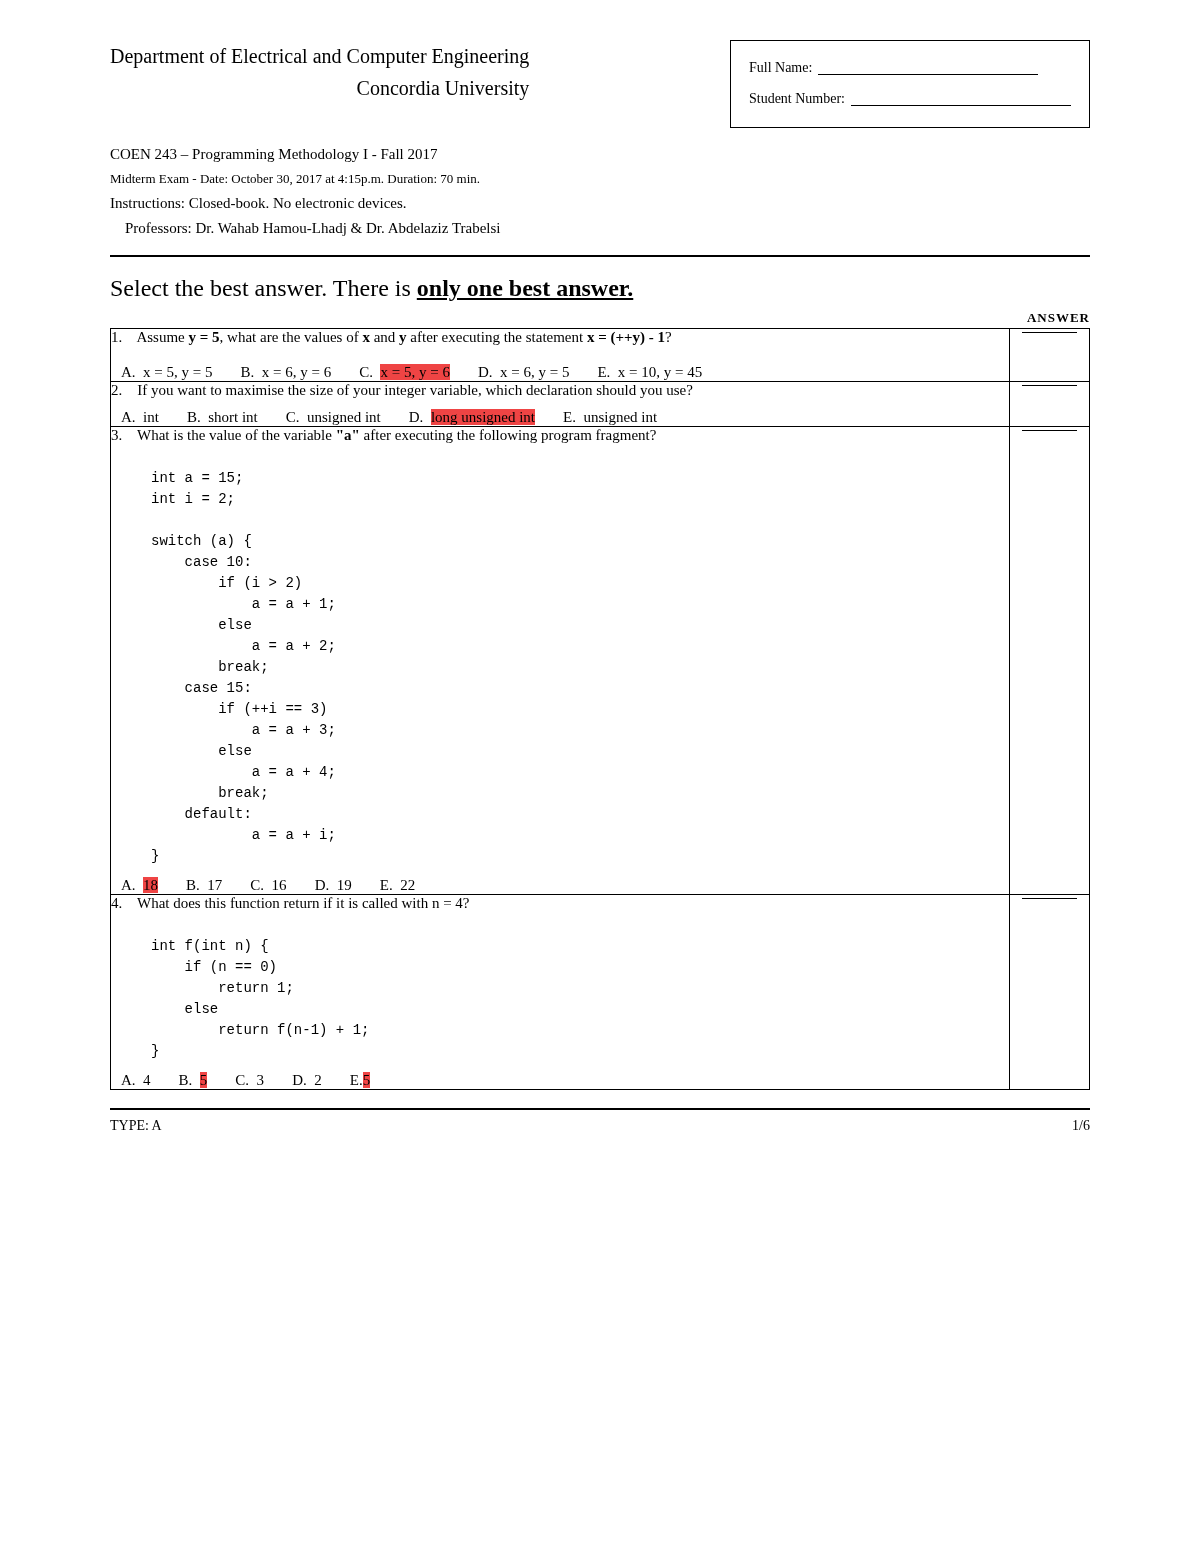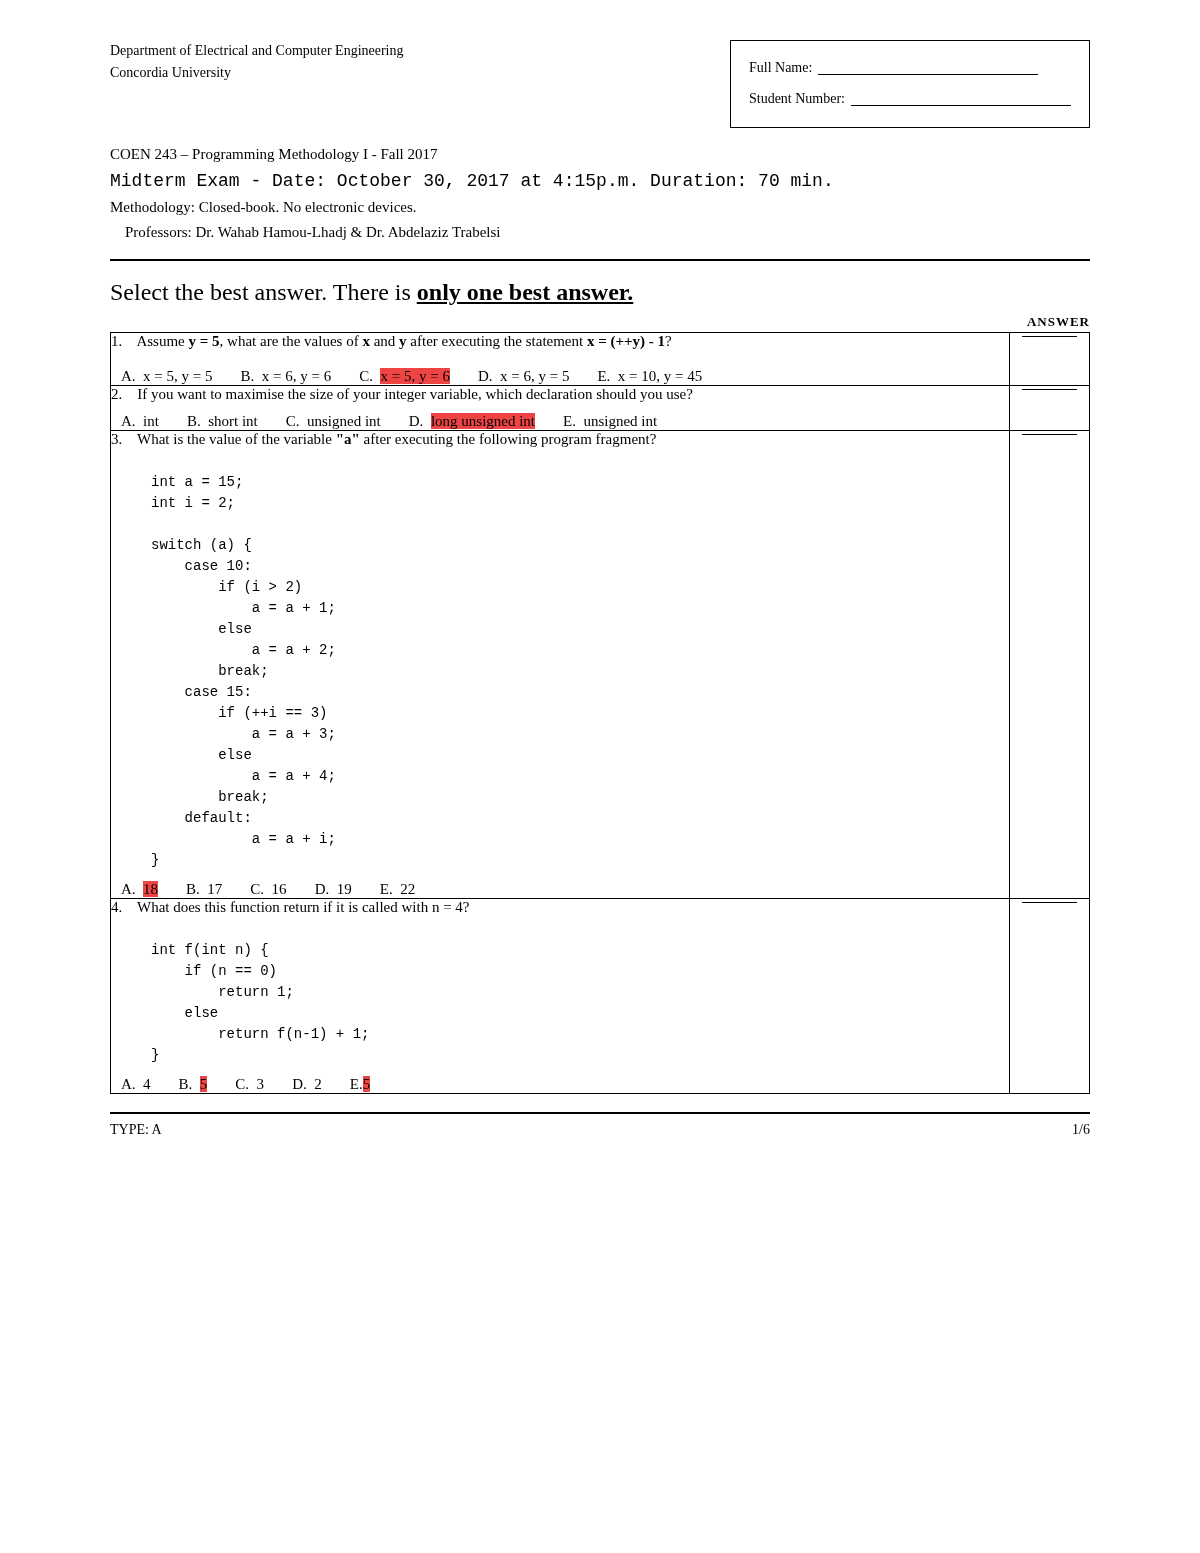--- a/index.html
+++ b/index.html
@@ -19,22 +19,23 @@
       min-height: 1553px;
       position: relative;
     }
     .header-row {
       display: flex;
       justify-content: space-between;
       align-items: flex-start;
       margin-bottom: 18px;
     }
     .header-left {
-      font-size: 14px;
+      font-size: 20px;
       line-height: 1.6;
+      text-align: right;
     }
     .header-right {
       border: 1.5px solid #000;
       padding: 12px 18px;
       min-width: 340px;
       font-size: 14px;
       line-height: 2.2;
     }
     .header-right .field-line {
       display: flex;
@@ -46,22 +47,21 @@
       border-bottom: 1px solid #000;
       width: 220px;
       min-height: 14px;
     }
     .course-line {
       margin-bottom: 8px;
       font-size: 15px;
     }
     .exam-line {
       margin-bottom: 8px;
-      font-size: 18px;
-      font-family: Liberation Mono, monospace;
+      font-size: 13px;
     }
     .instructions-line {
       margin-bottom: 8px;
       font-size: 15px;
     }
     .professors-line {
       margin-bottom: 8px;
       font-size: 15px;
       margin-left: 15px;
     }
@@ -167,21 +167,21 @@
       </div>
       <div class="field-line">
         <span>Student Number:</span>
         <span class="underline-field"></span>
       </div>
     </div>
   </div>
 
   <div class="course-line">COEN 243 – Programming Methodology I - Fall 2017</div>
   <div class="exam-line">Midterm Exam - Date: October 30, 2017 at 4:15p.m. Duration: 70 min.</div>
-  <div class="instructions-line">Methodology: Closed-book. No electronic devices.</div>
+  <div class="instructions-line">Instructions: Closed-book. No electronic devices.</div>
   <div class="professors-line">Professors: Dr. Wahab Hamou-Lhadj &amp; Dr. Abdelaziz Trabelsi</div>
 
   <hr class="divider">
 
   <div class="section-title">
     <span>Select the best answer. There is </span><span class="underline-bold">only one best answer.</span>
   </div>
 
   <div class="answer-header-row">
     <span>ANSWER</span>

